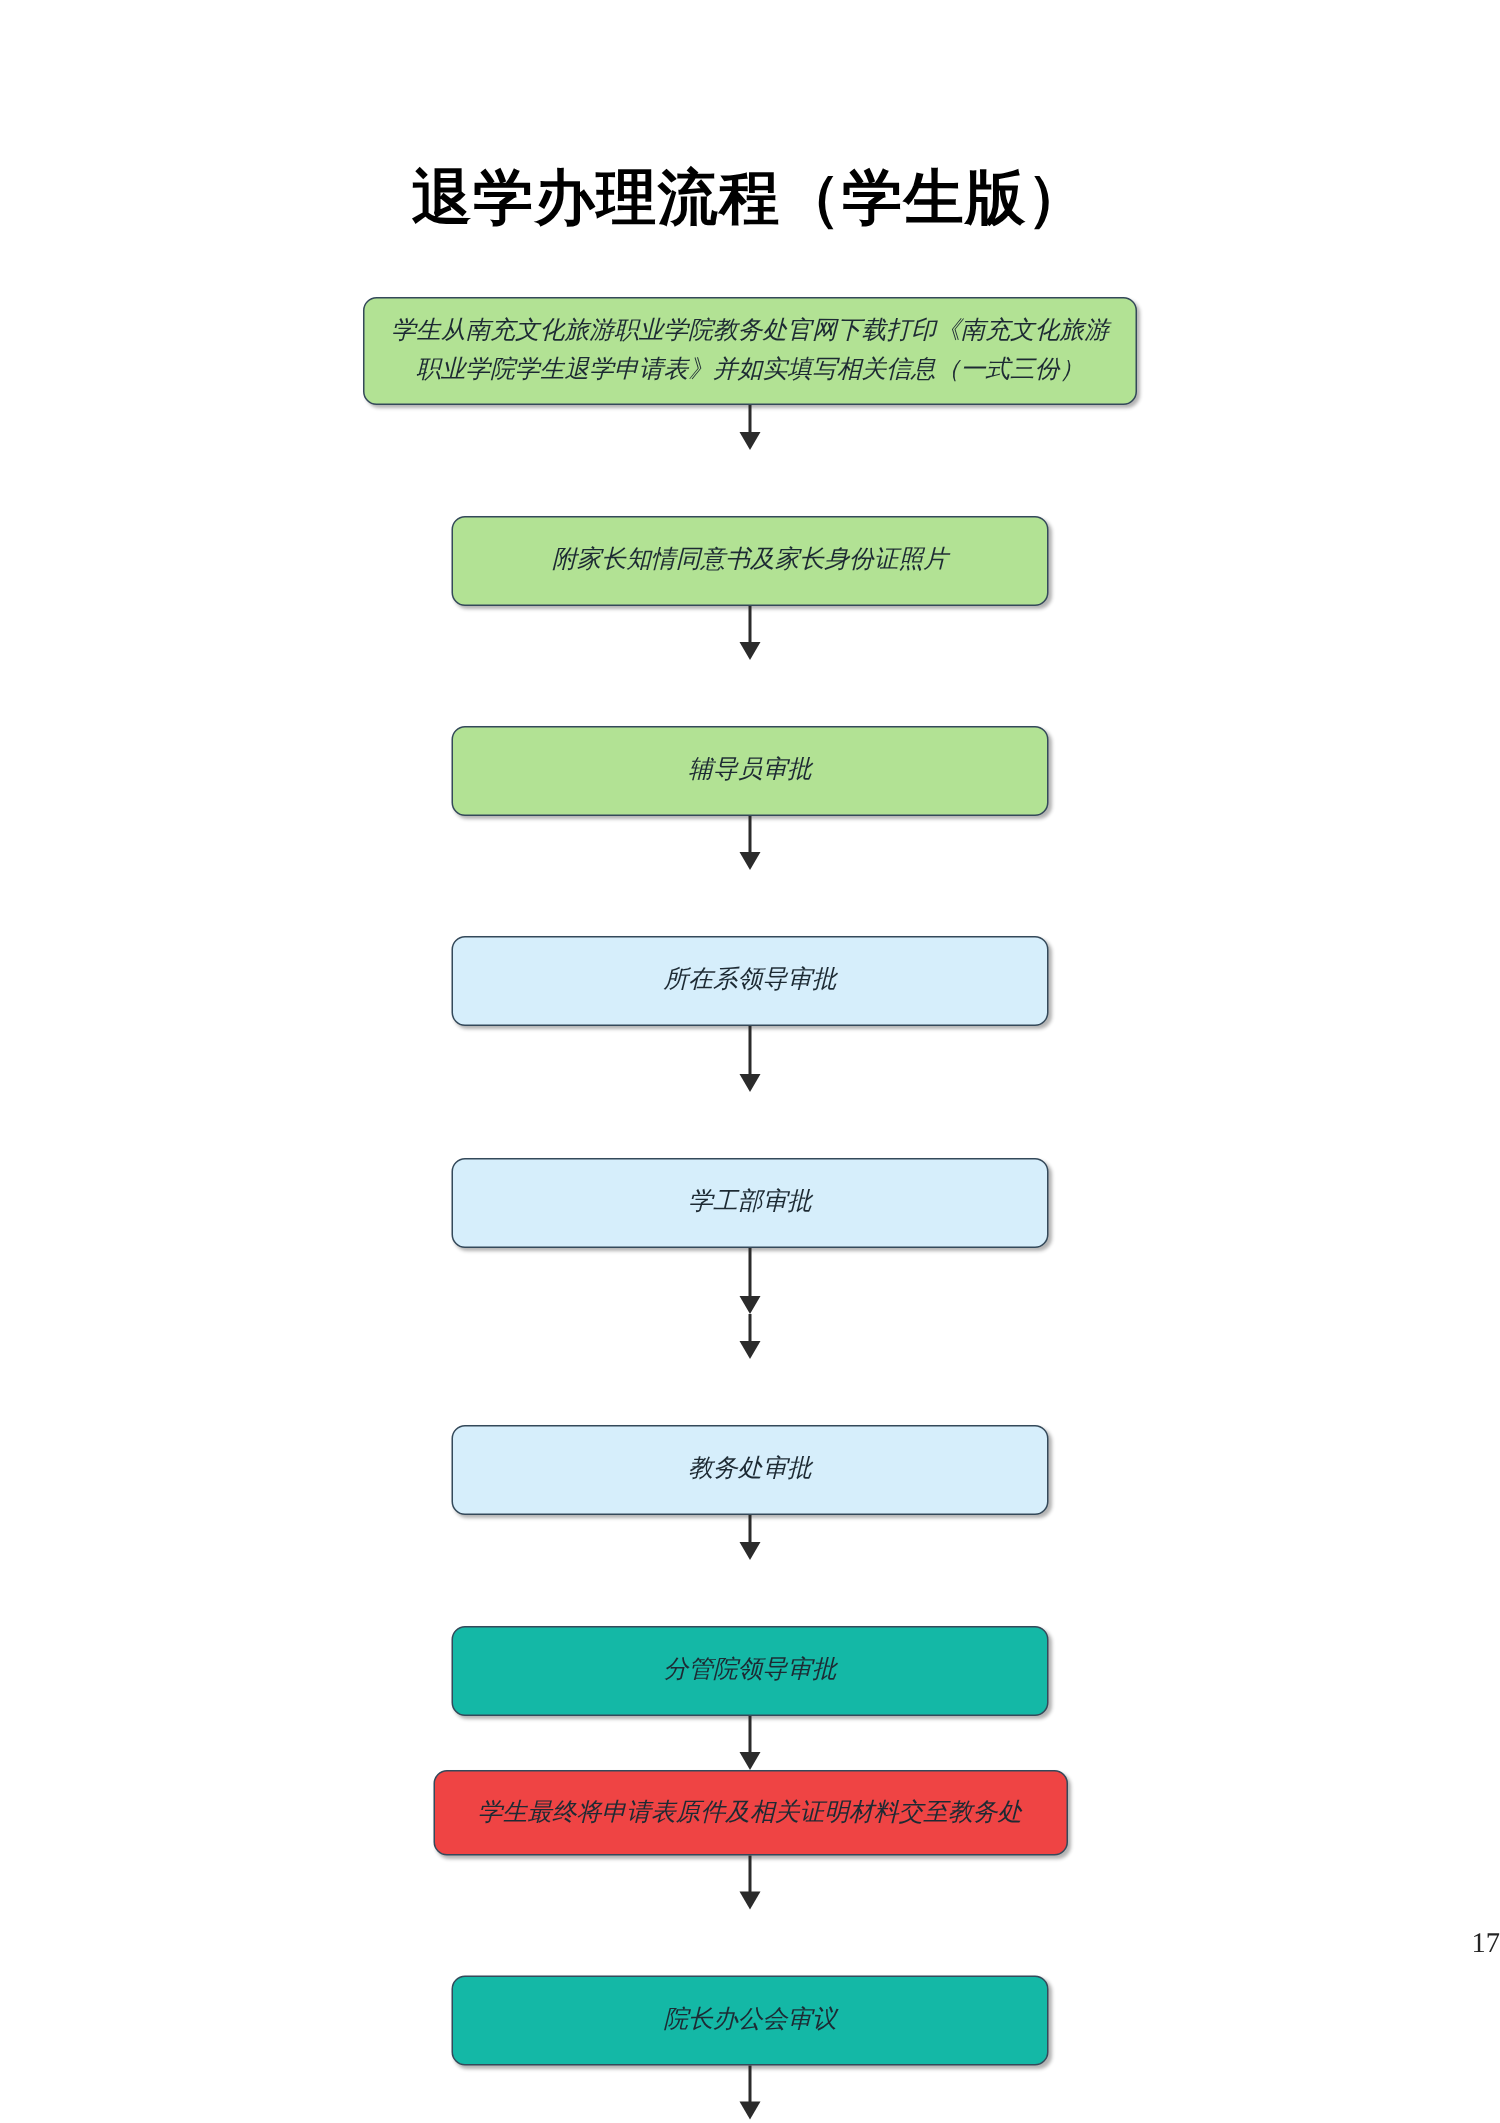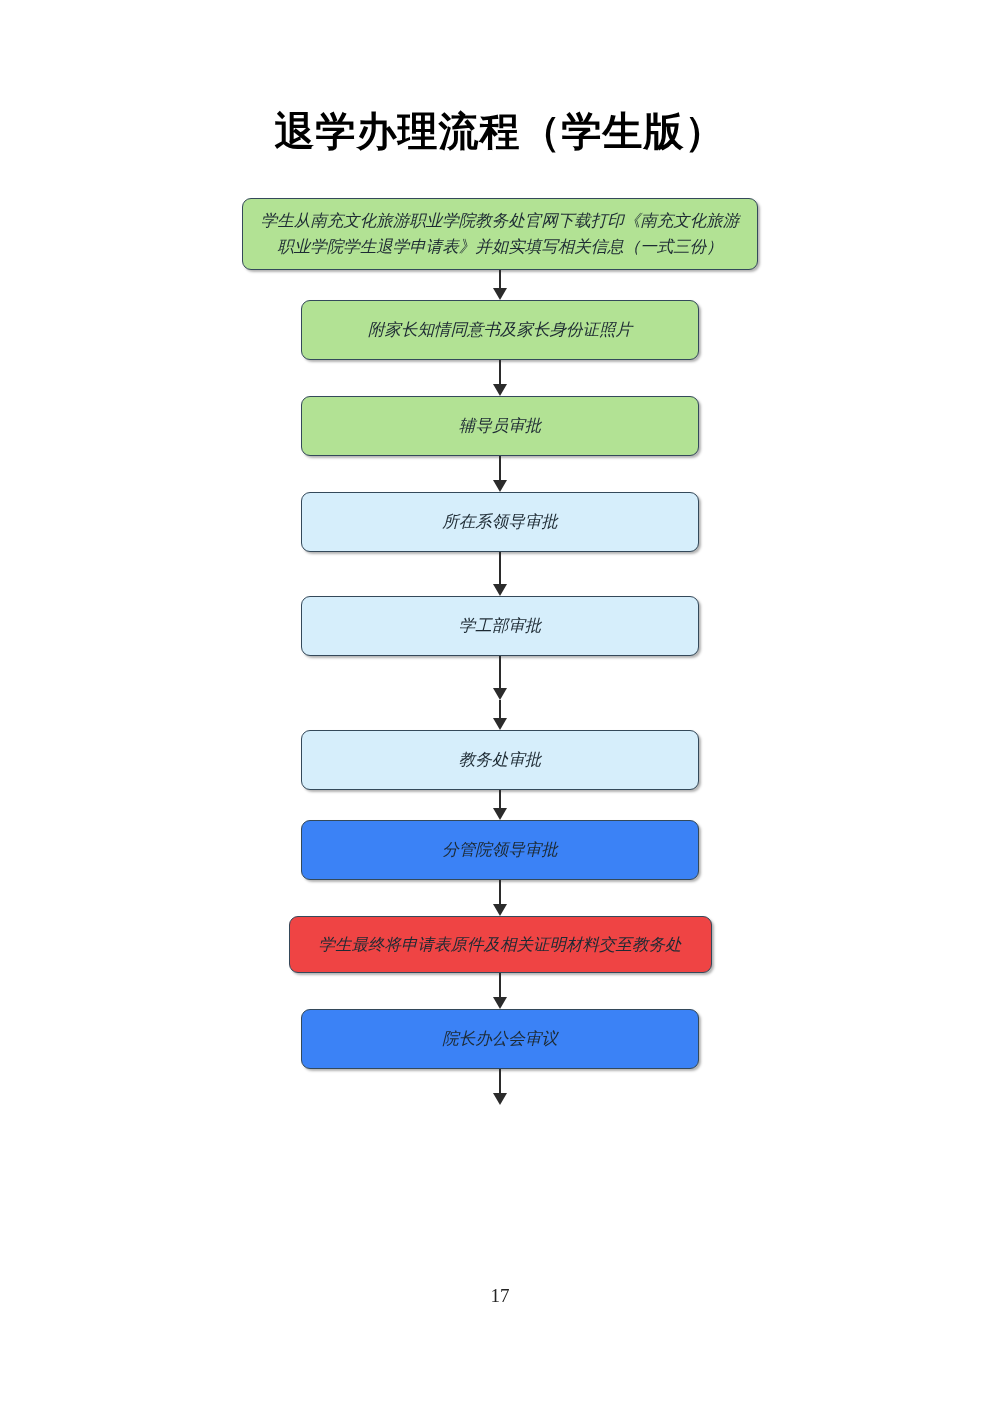--- a/index.html
+++ b/index.html
@@ -66,26 +66,26 @@
     font-family: "Liberation Sans", "DejaVu Sans", sans-serif;
     font-size: 16.5px;
     line-height: 1.55;
     color: #1d2a33;
     padding: 6px 14px;
     box-shadow: 2px 2px 2.5px rgba(0,0,0,0.30);
   }
 
   .node.green  { background: #b2e294; }
   .node.blue   { background: #d6eefb; }
-  .node.yellow { background: #3b82f6; align-items: center; }
+  .node.yellow { background: #14b8a6; align-items: center; }
   .node.purple { background: #ef4444; }
 
   
   .node.w-wide   { width: 516px; }   
-  .node.w-normal { width: 398px; }
+  .node.w-normal { width: 398px; margin-top: 44px; }
   .node.w-xwide  { width: 423px; }   
 
   .node.h-tall   { height: 72px; }
   .node.h-normal { height: 60px; }
   .node.h-mid    { height: 57px; }
 
   .node-text { display: block; }
 
   
   .connector {
@@ -124,21 +124,21 @@
   .gap-36 .shaft { height: 26px; }
   .gap-44 { height: 44px; }
   .gap-44 .shaft { height: 34px; }
 
   
   .page-number {
     position: absolute;
     left: 0;
     top: 1285px;
     width: 1000px;
-    text-align: center;
+    text-align: right;
     font-family: "Liberation Serif", "DejaVu Serif", serif;
     font-size: 19px;
     color: #242424;
   }
 </style>
 </head>
 <body>
 
 <div class="page">
 

